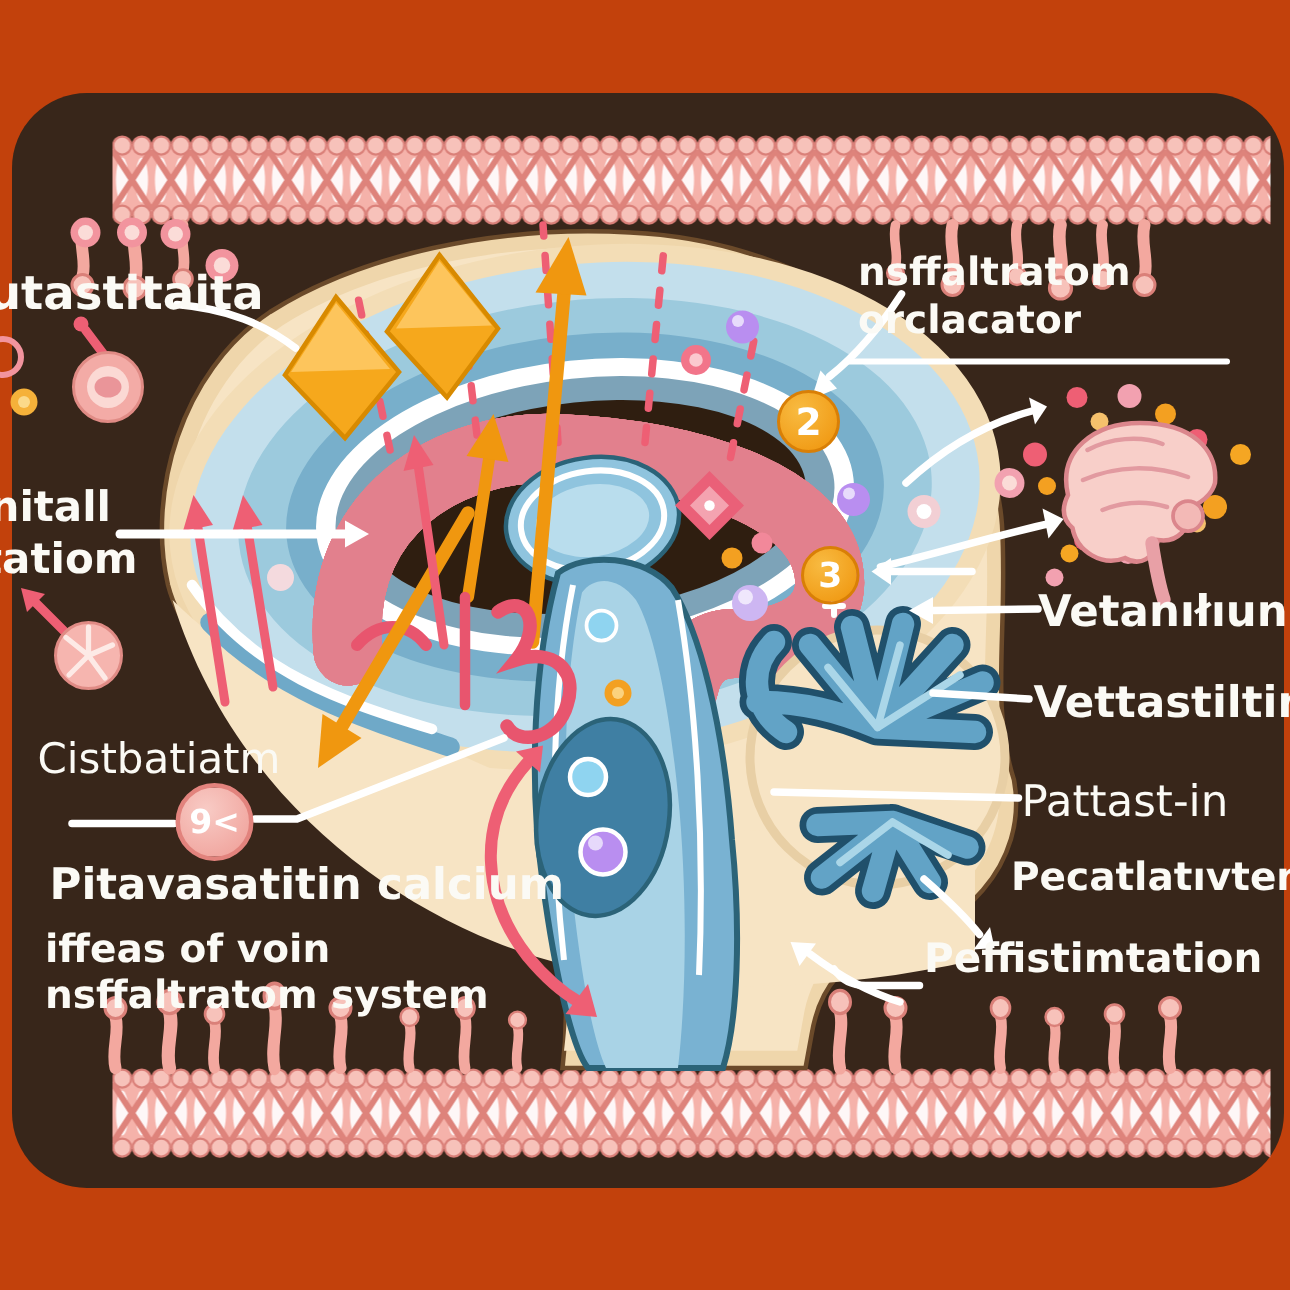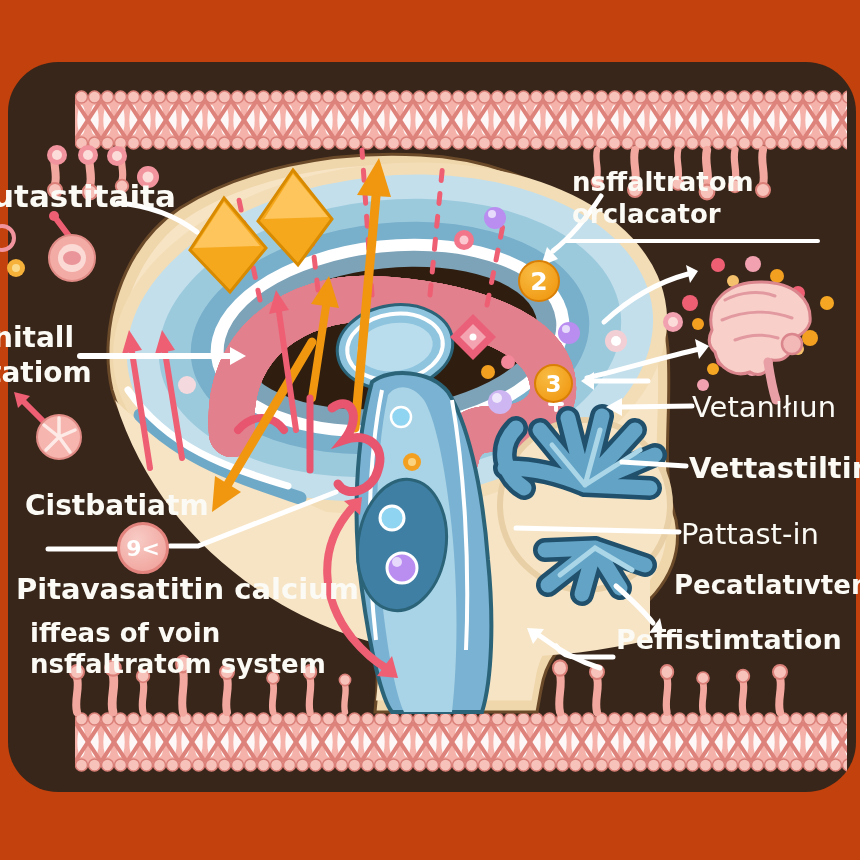--- a/index.html
+++ b/index.html
@@ -313,30 +313,30 @@
 <div class="lbl" style="left:572px;top:166px;width:190px;font-size:26px;font-weight:600;line-height:32px;">
   <div>nsffaltratom</div>
   <div>orclacator</div>
 </div>
 
 <div class="lbl" style="left:-12px;top:320px;width:86px;text-align:right;font-size:28px;font-weight:700;line-height:35px;">
   <div>nitall</div>
   <div>tatiom</div>
 </div>
 
-<div class="lbl" style="left:25px;top:489px;font-size:28px;font-weight:700;">Cistbatiatm</div>
-
-<div class="lbl" style="left:16px;top:572px;font-size:29px;font-weight:700;">Pitavasatitin calcium</div>
+<div class="lbl" style="left:25px;top:489px;font-size:28px;font-weight:400;">Cistbatiatm</div>
+
+<div class="lbl" style="left:33px;top:572px;font-size:29px;font-weight:700;">Pitavasatitin calcium</div>
 
 <div class="lbl" style="left:30px;top:618px;width:250px;text-align:left;font-size:26px;font-weight:600;line-height:31px;">
   <div>iffeas of voin</div>
   <div>nsffaltratom system</div>
 </div>
 
-<div class="lbl" style="left:692px;top:390px;font-size:29px;font-weight:400;">Vetanıłıun</div>
+<div class="lbl" style="left:692px;top:390px;font-size:29px;font-weight:700;">Vetanıłıun</div>
 <div class="lbl" style="left:689px;top:451px;font-size:29px;font-weight:700;">Vettastiltim</div>
 <div class="lbl" style="left:681px;top:517px;font-size:29px;font-weight:400;">Pattast-in</div>
 <div class="lbl" style="left:674px;top:570px;font-size:26px;font-weight:600;">Pecatlatıvtem</div>
 <div class="lbl" style="left:616px;top:624px;font-size:27px;font-weight:700;">Peffistimtation</div>
 
 <div class="badge" style="left:518px;top:260px;width:42px;height:42px;font-size:25px;">
   <span>2</span>
 </div>
 <div class="badge" style="left:534px;top:364px;width:39px;height:39px;font-size:23px;">
   <span>3</span>

